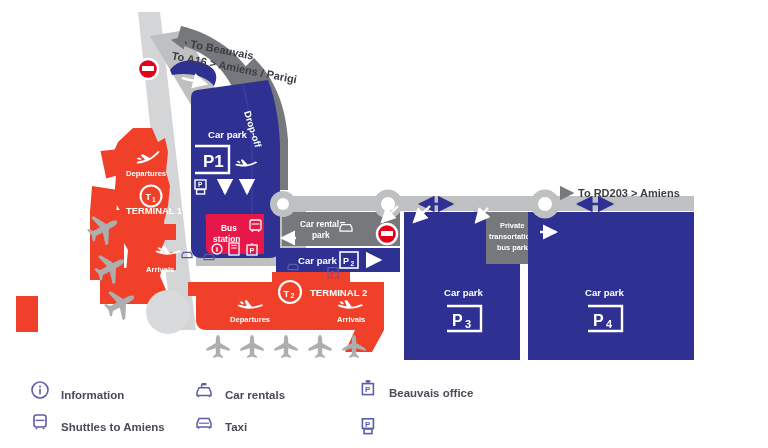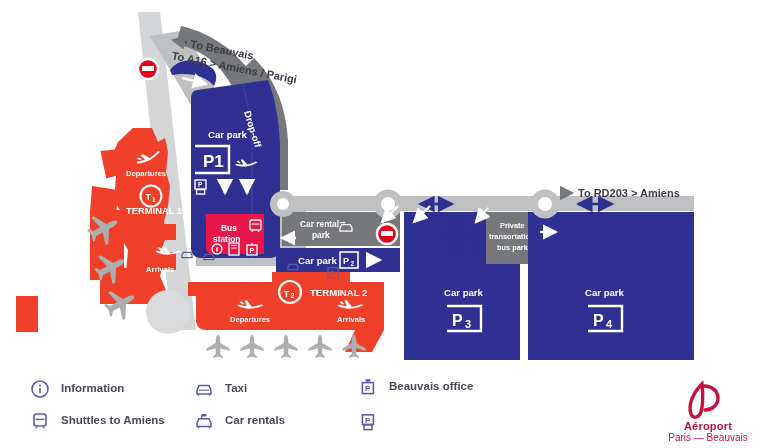--- a/index.html
+++ b/index.html
@@ -3,21 +3,21 @@
 <meta charset="utf-8">
 <style>
   html,body{margin:0;padding:0;background:#ffffff;}
   body{width:768px;height:448px;overflow:hidden;
        font-family:"Liberation Sans","DejaVu Sans",sans-serif;}
   #stage{position:relative;width:768px;height:448px;background:#fff;}
   svg#map{position:absolute;left:0;top:0;width:768px;height:448px;}
   .lbl{font-family:"Liberation Sans","DejaVu Sans",sans-serif;font-weight:bold;}
   .legend{position:absolute;left:0;top:372px;width:768px;height:76px;}
   .lg-col{position:absolute;}
-  .lg-row{display:flex;align-items:center;height:26px;margin-bottom:6px;}
+  .lg-row{display:flex;align-items:flex-end;height:26px;margin-bottom:6px;}
   .lg-ico{width:24px;height:24px;flex:0 0 24px;display:flex;align-items:center;
           justify-content:center;margin-right:9px;}
   .lg-txt{font-size:11.5px;color:#4a4a58;font-weight:bold;line-height:1.15;
           font-family:"Liberation Sans","DejaVu Sans",sans-serif;}
   .brand{position:absolute;right:12px;top:380px;width:96px;text-align:center;}
   .brand-n{font-size:11px;font-weight:bold;color:#C3123F;letter-spacing:.2px;}
   .brand-s{font-size:10px;color:#C3123F;}
 </style>
 </head>
 <body>
@@ -332,38 +332,38 @@
           </svg>
         </span>
         <span class="lg-txt">Shuttles to Amiens</span>
       </div>
     </div>
 
     <div class="lg-col" style="left:192px;top:4px;">
       <div class="lg-row">
         <span class="lg-ico">
           <svg width="20" height="20" viewBox="0 0 20 20">
-            <path d="M3,11.4 L5,6.6 L15,6.6 L17,11.4 L17,15 L3,15 Z" fill="none" stroke="#5B5EA6" stroke-width="1.5"></path>
-            <path d="M4.4,15 L4.4,16.8 M15.6,15 L15.6,16.8" stroke="#5B5EA6" stroke-width="1.4"></path>
-            <path d="M5,11.2 L15,11.2" stroke="#5B5EA6" stroke-width="1.1"></path>
-          </svg>
-        </span>
-        <span class="lg-txt">Taxi</span>
-      </div>
-      <div class="lg-row">
-        <span class="lg-ico">
-          <svg width="20" height="20" viewBox="0 0 20 20">
             <path d="M3,12.4 L5,7.8 L15,7.8 L17,12.4 L17,15.6 L3,15.6 Z" fill="none" stroke="#5B5EA6" stroke-width="1.5"></path>
             <path d="M4.4,15.6 L4.4,17.2 M15.6,15.6 L15.6,17.2" stroke="#5B5EA6" stroke-width="1.4"></path>
             <path d="M7.6,4.4 L7.6,7.6" stroke="#5B5EA6" stroke-width="1.4"></path>
             <path d="M7.6,3 L12.4,3 L12.4,5.4 L7.6,5.4 Z" fill="#5B5EA6"></path>
           </svg>
         </span>
         <span class="lg-txt">Car rentals</span>
       </div>
+      <div class="lg-row">
+        <span class="lg-ico">
+          <svg width="20" height="20" viewBox="0 0 20 20">
+            <path d="M3,11.4 L5,6.6 L15,6.6 L17,11.4 L17,15 L3,15 Z" fill="none" stroke="#5B5EA6" stroke-width="1.5"></path>
+            <path d="M4.4,15 L4.4,16.8 M15.6,15 L15.6,16.8" stroke="#5B5EA6" stroke-width="1.4"></path>
+            <path d="M5,11.2 L15,11.2" stroke="#5B5EA6" stroke-width="1.1"></path>
+          </svg>
+        </span>
+        <span class="lg-txt">Taxi</span>
+      </div>
     </div>
 
     <div class="lg-col" style="left:356px;top:2px;">
       <div class="lg-row">
         <span class="lg-ico">
           <svg width="20" height="20" viewBox="0 0 20 20">
             <rect x="4.4" y="5.6" width="11" height="11" fill="none" stroke="#5B5EA6" stroke-width="1.6"></rect>
             <text x="7" y="14.2" font-size="8" font-weight="bold" fill="#5B5EA6" font-family="Liberation Sans, sans-serif">P</text>
             <path d="M10,5.6 L10,2.4" stroke="#5B5EA6" stroke-width="1.4"></path>
             <path d="M7.6,2.2 L12.4,2.2 L12.4,4.4 L7.6,4.4 Z" fill="#5B5EA6"></path>
@@ -377,22 +377,14 @@
             <rect x="4.4" y="2.8" width="11" height="9.6" fill="none" stroke="#5B5EA6" stroke-width="1.6"></rect>
             <text x="7" y="10.6" font-size="8" font-weight="bold" fill="#5B5EA6" font-family="Liberation Sans, sans-serif">P</text>
             <rect x="6" y="13" width="8" height="4.6" fill="none" stroke="#5B5EA6" stroke-width="1.6"></rect>
           </svg>
         </span>
       </div>
     </div>
 
   </div>
 
-  <div class="brand">
-    <svg width="52" height="40" viewBox="0 0 52 40" style="display:block;margin:0 auto;">
-      <path d="M20,4 C10,14 6,26 9,34 C11,39 17,38 19,32 C21,25 21,14 20,4 Z" fill="none" stroke="#C3123F" stroke-width="3.4" stroke-linecap="round"></path>
-      <path d="M22,6 C30,6 36,11 36,18 C36,25 30,30 23,30" fill="none" stroke="#C3123F" stroke-width="3.4" stroke-linecap="round"></path>
-    </svg>
-    <div class="brand-n">Aéroport</div>
-    <div class="brand-s">Paris — Beauvais</div>
-  </div>
 
 </div>
 
 </body></html>

